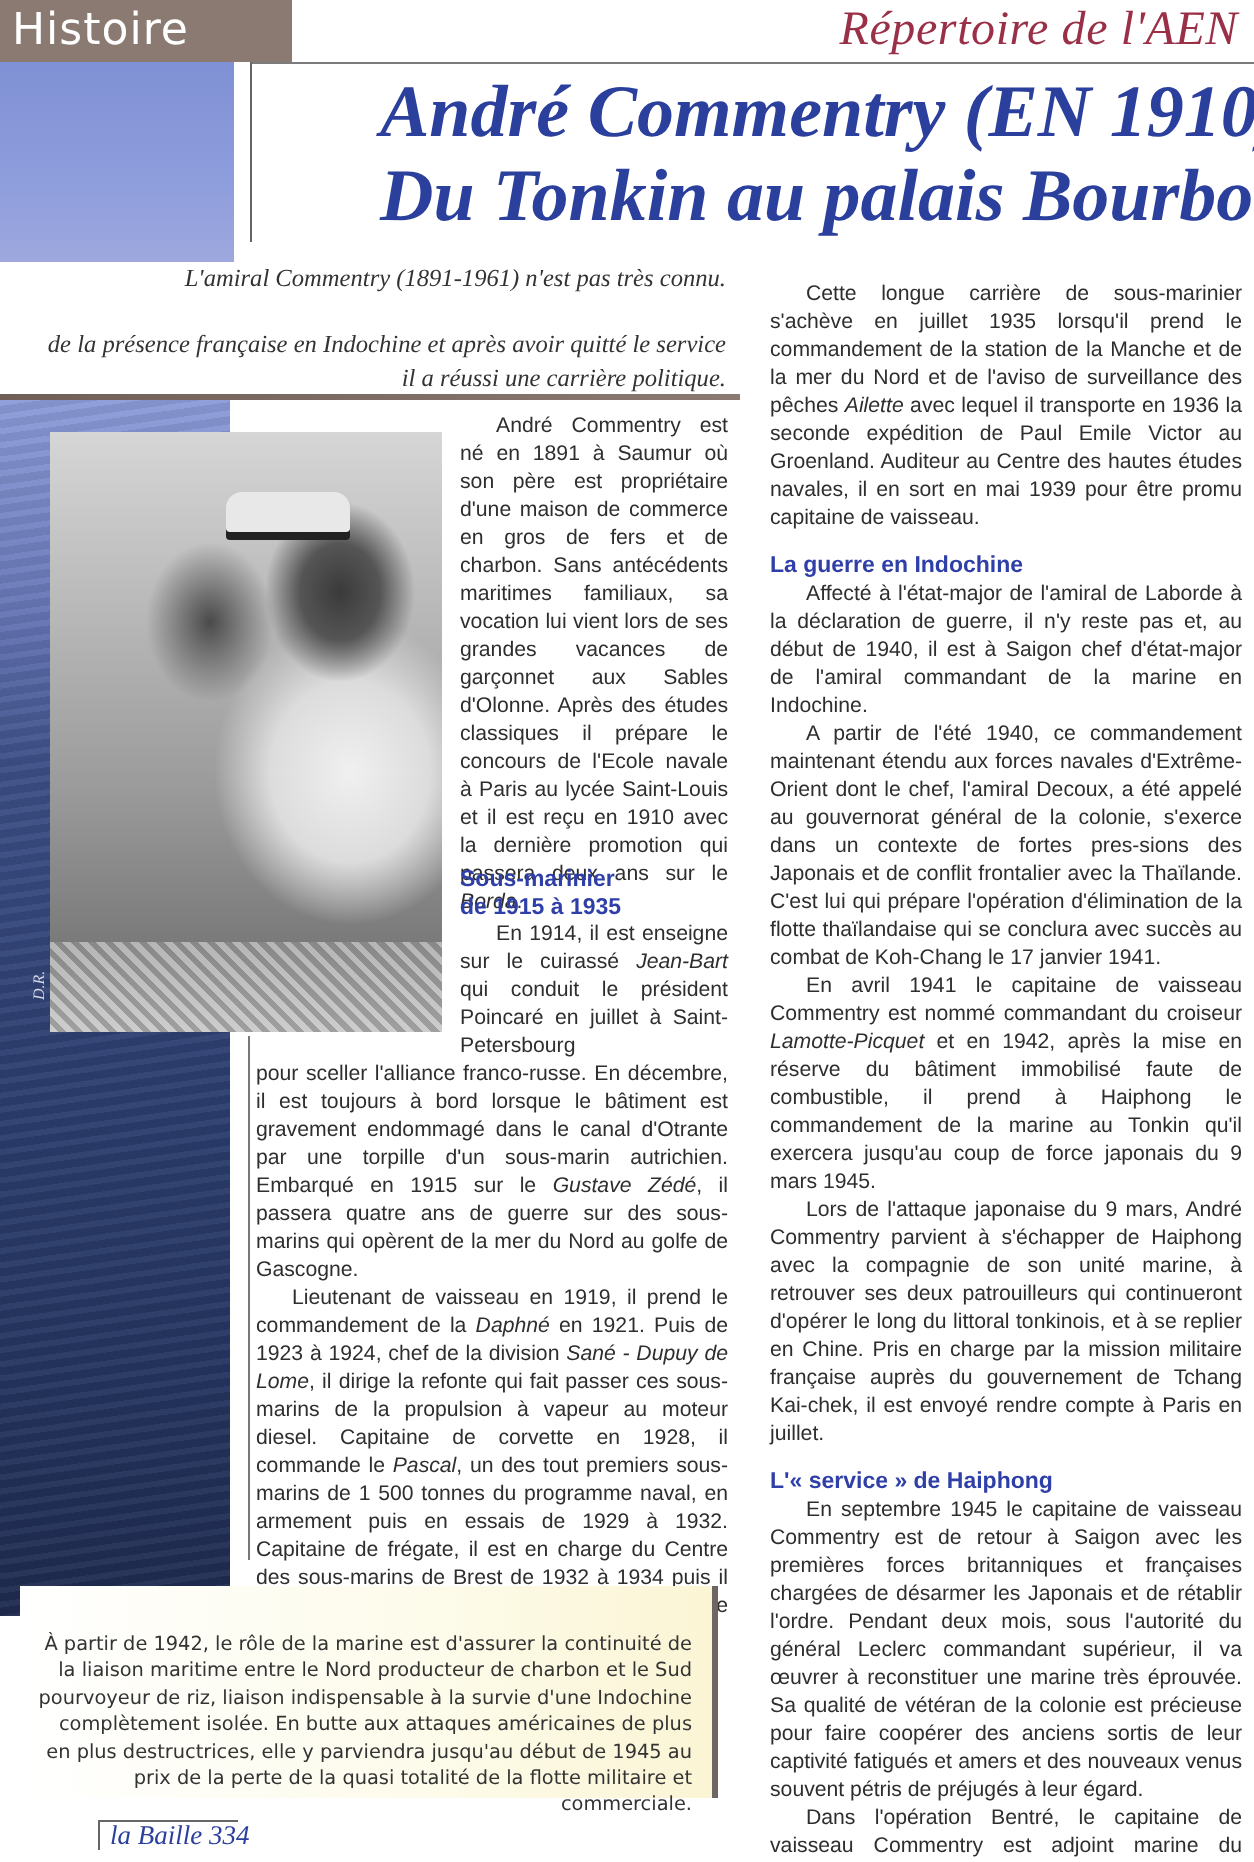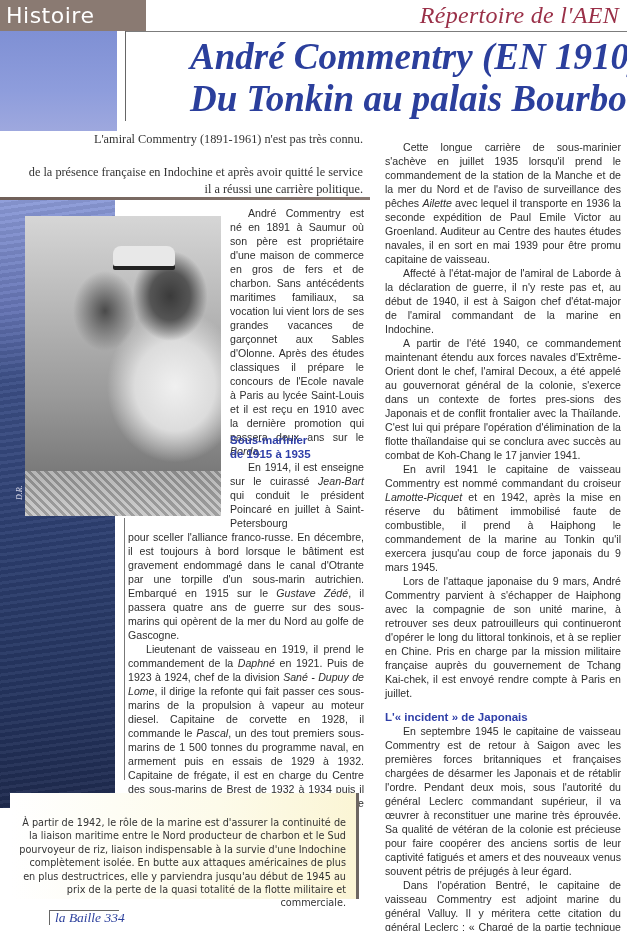--- a/index.html
+++ b/index.html
@@ -28,21 +28,21 @@
     .title-rule-v {
       position: absolute; left: 125px; top: 31px; width: 1px; height: 90px; background: #666;
     }
     .title {
       position: absolute; left: 142px; top: 36px; width: 480px;
       font-family: "Liberation Serif", serif; font-style: italic;
       font-size: 37px; line-height: 42px; color: #2b3f9c; margin-left: 48px;
     }
     .chapo {
       position: absolute; left: 10px; top: 131px; width: 353px;
-      font-family: "Liberation Serif", serif; 
+      font-family: "Liberation Serif", serif; font-style: italic;
       font-size: 12.3px; line-height: 16.5px; text-align: right; color: #333;
     }
     .chapo-rule {
       position: absolute; left: 0; top: 197px; width: 370px; height: 3px;
       background: linear-gradient(90deg, #6f5f58, #8a7a72);
     }
 
     
     .sea {
       position: absolute; left: 0; top: 200px; width: 115px; height: 608px;
@@ -173,25 +173,26 @@
   <p style="text-indent:0"><span>pour sceller l'alliance franco-russe. En décembre, il est toujours à bord lorsque le bâtiment est gravement endommagé dans le canal d'Otrante par une torpille d'un sous-marin autrichien. Embarqué en 1915 sur le </span><i>Gustave Zédé</i><span>, il passera quatre ans de guerre  sur des sous-marins qui opèrent de la mer du Nord au golfe de Gascogne.</span></p>
   <p><span>Lieutenant de vaisseau en 1919, il prend le commandement de la </span><i>Daphné</i><span> en 1921. Puis de 1923 à 1924, chef de la division </span><i>Sané - Dupuy de Lome</i><span>, il dirige la refonte qui fait passer ces sous-marins de la propulsion à vapeur au moteur diesel. Capitaine de corvette en 1928, il commande le </span><i>Pascal</i><span>, un des tout premiers sous-marins de 1 500 tonnes du programme naval, en armement puis en essais de 1929 à 1932. Capitaine de frégate, il est en charge du Centre des sous-marins de Brest de 1932 à 1934 puis il est commandant en second du bâtiment base </span><i>Jules Verne</i><span>.</span></p>
 </div>
 
 <div class="box">
   <div class="box-text">À partir de 1942, le rôle de la marine est d'assurer la continuité de la liaison maritime entre le Nord producteur de charbon et le Sud pourvoyeur de riz, liaison indispensable à la survie d'une Indochine complètement isolée. En butte aux attaques américaines de plus en plus destructrices, elle y parviendra jusqu'au début de 1945 au prix de la perte de la quasi totalité de la flotte militaire et commerciale.</div>
 </div>
 
 <div class="body-text col-right">
   <p><span>Cette longue carrière de sous-marinier s'achève en juillet 1935 lorsqu'il prend le commandement de la station de la Manche et de la mer du Nord et de l'aviso de surveillance des pêches </span><i>Ailette</i><span> avec lequel il transporte en 1936 la seconde expédition de Paul Emile Victor au Groenland. Auditeur au Centre des hautes études navales, il en sort en mai 1939 pour être promu capitaine de vaisseau.</span></p>
+  <div class="subhead">La guerre en Indochine</div>
   <p>Affecté à l'état-major de l'amiral de Laborde à la déclaration de guerre, il n'y reste pas et, au début de 1940, il est à Saigon chef d'état-major de l'amiral commandant de la marine en Indochine.</p>
   <p>A partir de l'été 1940, ce commandement maintenant étendu aux forces navales d'Extrême-Orient dont le chef, l'amiral Decoux, a été appelé au gouvernorat général de la colonie, s'exerce dans un contexte de fortes pres-sions des Japonais et de conflit frontalier avec la Thaïlande. C'est lui qui prépare l'opération d'élimination de la flotte thaïlandaise qui se conclura avec succès au combat de Koh-Chang le 17 janvier 1941.</p>
   <p><span>En avril 1941 le capitaine de vaisseau Commentry est nommé commandant du croiseur </span><i>Lamotte-Picquet</i><span> et en 1942, après la mise en réserve du bâtiment immobilisé faute de combustible, il prend à Haiphong le commandement de la marine au Tonkin qu'il exercera jusqu'au coup de force japonais du 9 mars 1945.</span></p>
   <p>Lors de l'attaque japonaise du 9 mars, André Commentry parvient à s'échapper de Haiphong avec la compagnie de son unité marine, à retrouver ses deux patrouilleurs qui continueront d'opérer le long du littoral tonkinois, et à se replier en Chine. Pris en charge par la mission militaire française auprès du gouvernement de Tchang Kai-chek, il est envoyé rendre compte à Paris en juillet.</p>
-  <div class="subhead">L'« incident » de Japonais</div>
+  <div class="subhead">L'« service » de Haiphong</div>
   <p>En septembre 1945 le capitaine de vaisseau Commentry est de retour à Saigon avec les premières forces britanniques et françaises chargées de désarmer les Japonais et  de rétablir l'ordre. Pendant deux mois, sous l'autorité du général Leclerc commandant supérieur, il va œuvrer à reconstituer une marine très éprouvée. Sa qualité de vétéran de la colonie est précieuse pour faire coopérer des anciens sortis de leur captivité fatigués et amers et des nouveaux venus souvent pétris de préjugés à leur égard.</p>
   <p>Dans l'opération Bentré, le capitaine de vaisseau Commentry est adjoint marine du général Valluy. Il y méritera cette citation du général Leclerc : « Chargé de la partie technique maritime</p>
 </div>
 
 <div class="folio">32</div>
 <div class="folio-rule"></div>
 <div class="folio-rule-h"></div>
 <div class="mag">la Baille 334</div>
 
 </body></html>

